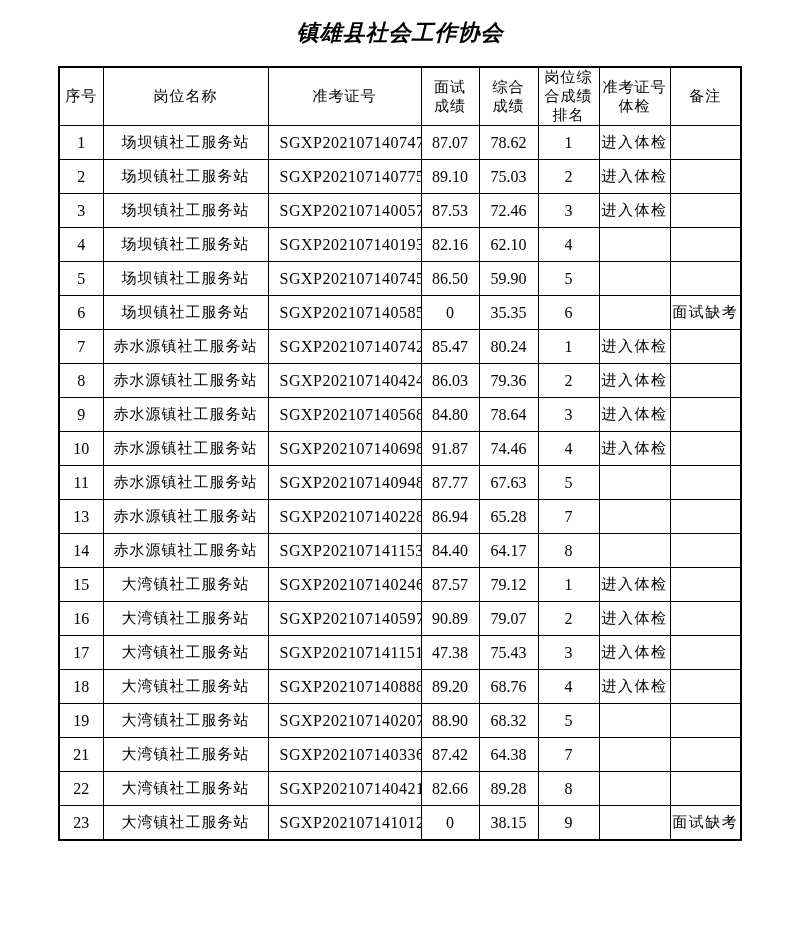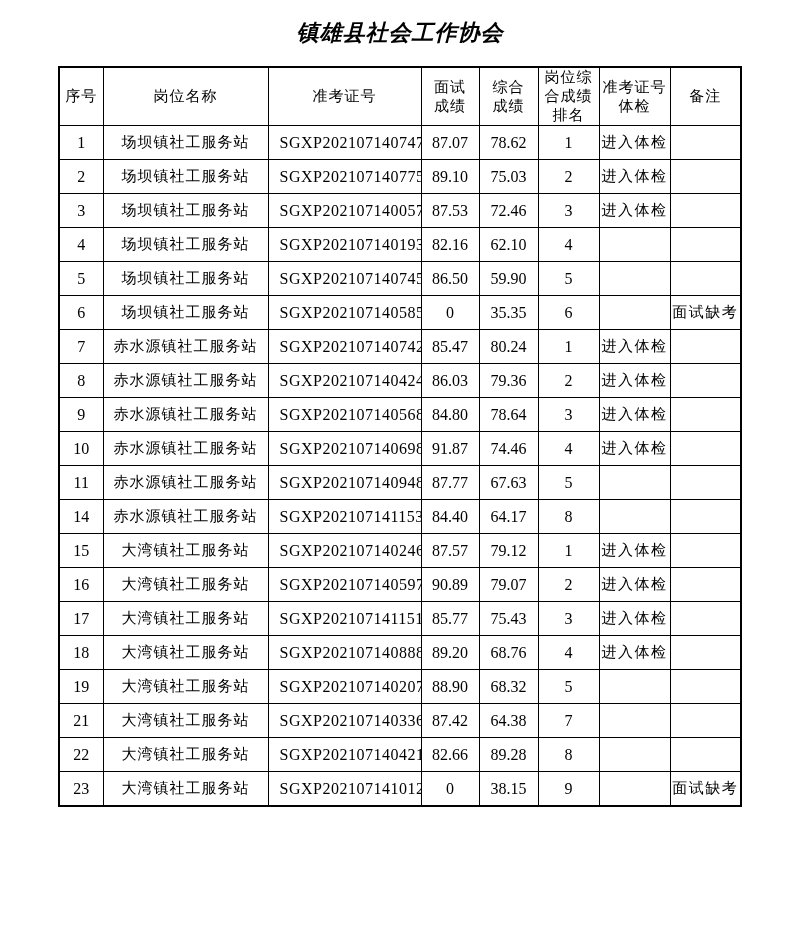--- a/index.html
+++ b/index.html
@@ -211,20 +211,30 @@
           <td class="col-0">11</td>
           <td class="col-1">赤水源镇社工服务站</td>
           <td class="col-2">SGXP202107140948</td>
           <td class="col-3">87.77</td>
           <td class="col-4">67.63</td>
           <td class="col-5">5</td>
           <td class="col-6"></td>
           <td class="col-7"></td>
         </tr>
         <tr>
+          <td class="col-0">13</td>
+          <td class="col-1">赤水源镇社工服务站</td>
+          <td class="col-2">SGXP202107140228</td>
+          <td class="col-3">86.94</td>
+          <td class="col-4">65.28</td>
+          <td class="col-5">7</td>
+          <td class="col-6"></td>
+          <td class="col-7"></td>
+        </tr>
+        <tr>
           <td class="col-0">14</td>
           <td class="col-1">赤水源镇社工服务站</td>
           <td class="col-2">SGXP202107141153</td>
           <td class="col-3">84.40</td>
           <td class="col-4">64.17</td>
           <td class="col-5">8</td>
           <td class="col-6"></td>
           <td class="col-7"></td>
         </tr>
         <tr>
@@ -244,21 +254,21 @@
           <td class="col-3">90.89</td>
           <td class="col-4">79.07</td>
           <td class="col-5">2</td>
           <td class="col-6">进入体检</td>
           <td class="col-7"></td>
         </tr>
         <tr>
           <td class="col-0">17</td>
           <td class="col-1">大湾镇社工服务站</td>
           <td class="col-2">SGXP202107141151</td>
-          <td class="col-3">85.77</td>
+          <td class="col-3">47.38</td>
           <td class="col-4">75.43</td>
           <td class="col-5">3</td>
           <td class="col-6">进入体检</td>
           <td class="col-7"></td>
         </tr>
         <tr>
           <td class="col-0">18</td>
           <td class="col-1">大湾镇社工服务站</td>
           <td class="col-2">SGXP202107140888</td>
           <td class="col-3">89.20</td>

